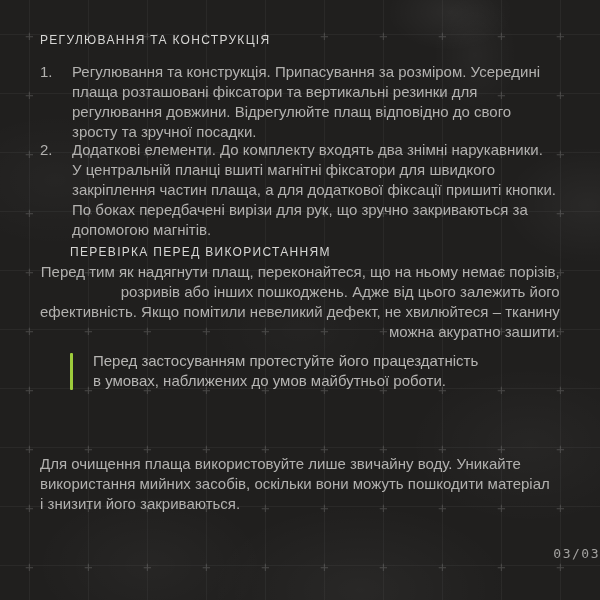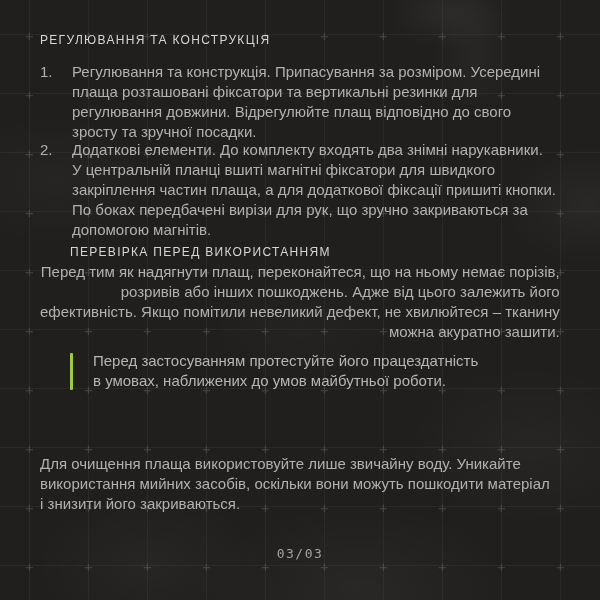--- a/index.html
+++ b/index.html
@@ -56,21 +56,21 @@
   .callout{position:absolute;left:30px;top:351px;display:flex;}
   .callout-bar{
     flex:0 0 3px;width:3px;height:37px;margin-top:2px;
     background:#9dcb3b;border-radius:1px;
   }
   .callout-text{margin-left:20px;max-width:430px;color:#b6b5b3;}
   .h3{top:426px;}
   .p3{position:absolute;left:0;top:454px;}
   .page-num{
     position:absolute;left:0;right:0;top:546px;
-    text-align:center;
+    text-align:right;
     font-family:"DejaVu Sans Mono", monospace;
     font-size:13px;letter-spacing:1.5px;color:#a3a2a0;
   }
 </style>
 </head>
 <body>
 
 <div class="page">
   <div class="grid"></div>
   <div class="crosses">

